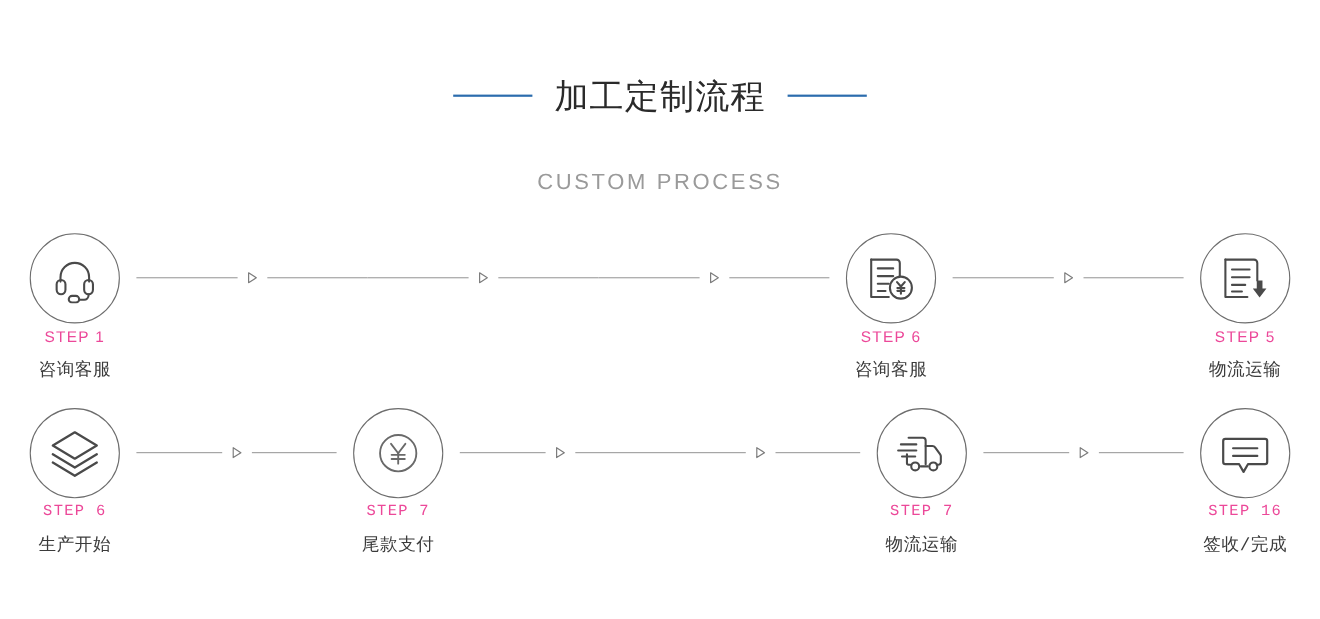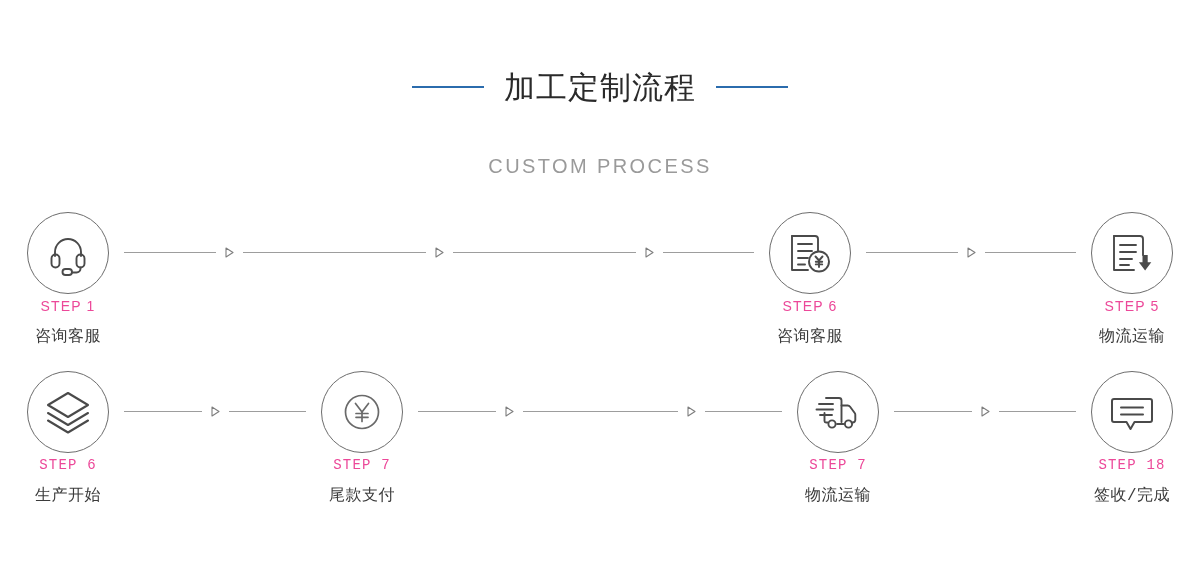--- a/index.html
+++ b/index.html
@@ -317,20 +317,20 @@
 
       <div class="step">
         <div class="circle">
 
           <svg width="46" height="46" viewBox="0 0 46 46" fill="none" stroke="#4a4a4a" stroke-width="2" stroke-linecap="round" stroke-linejoin="round">
             <path d="M5 10 h36 a2 2 0 0 1 2 2 v19 a2 2 0 0 1 -2 2 H25.5 L21.5 40 L17.5 33 H5 a2 2 0 0 1 -2 -2 V12 a2 2 0 0 1 2 -2 Z"></path>
             <path d="M12 18.5 h22"></path>
             <path d="M12 25.5 h22"></path>
           </svg>
         </div>
-        <div class="step-no">STEP 18</div>
+        <div class="step-no">STEP 16</div>
         <div class="step-label">签收/完成</div>
       </div>
 
     </div>
 
   </div>
 </div>
 
 </body></html>

